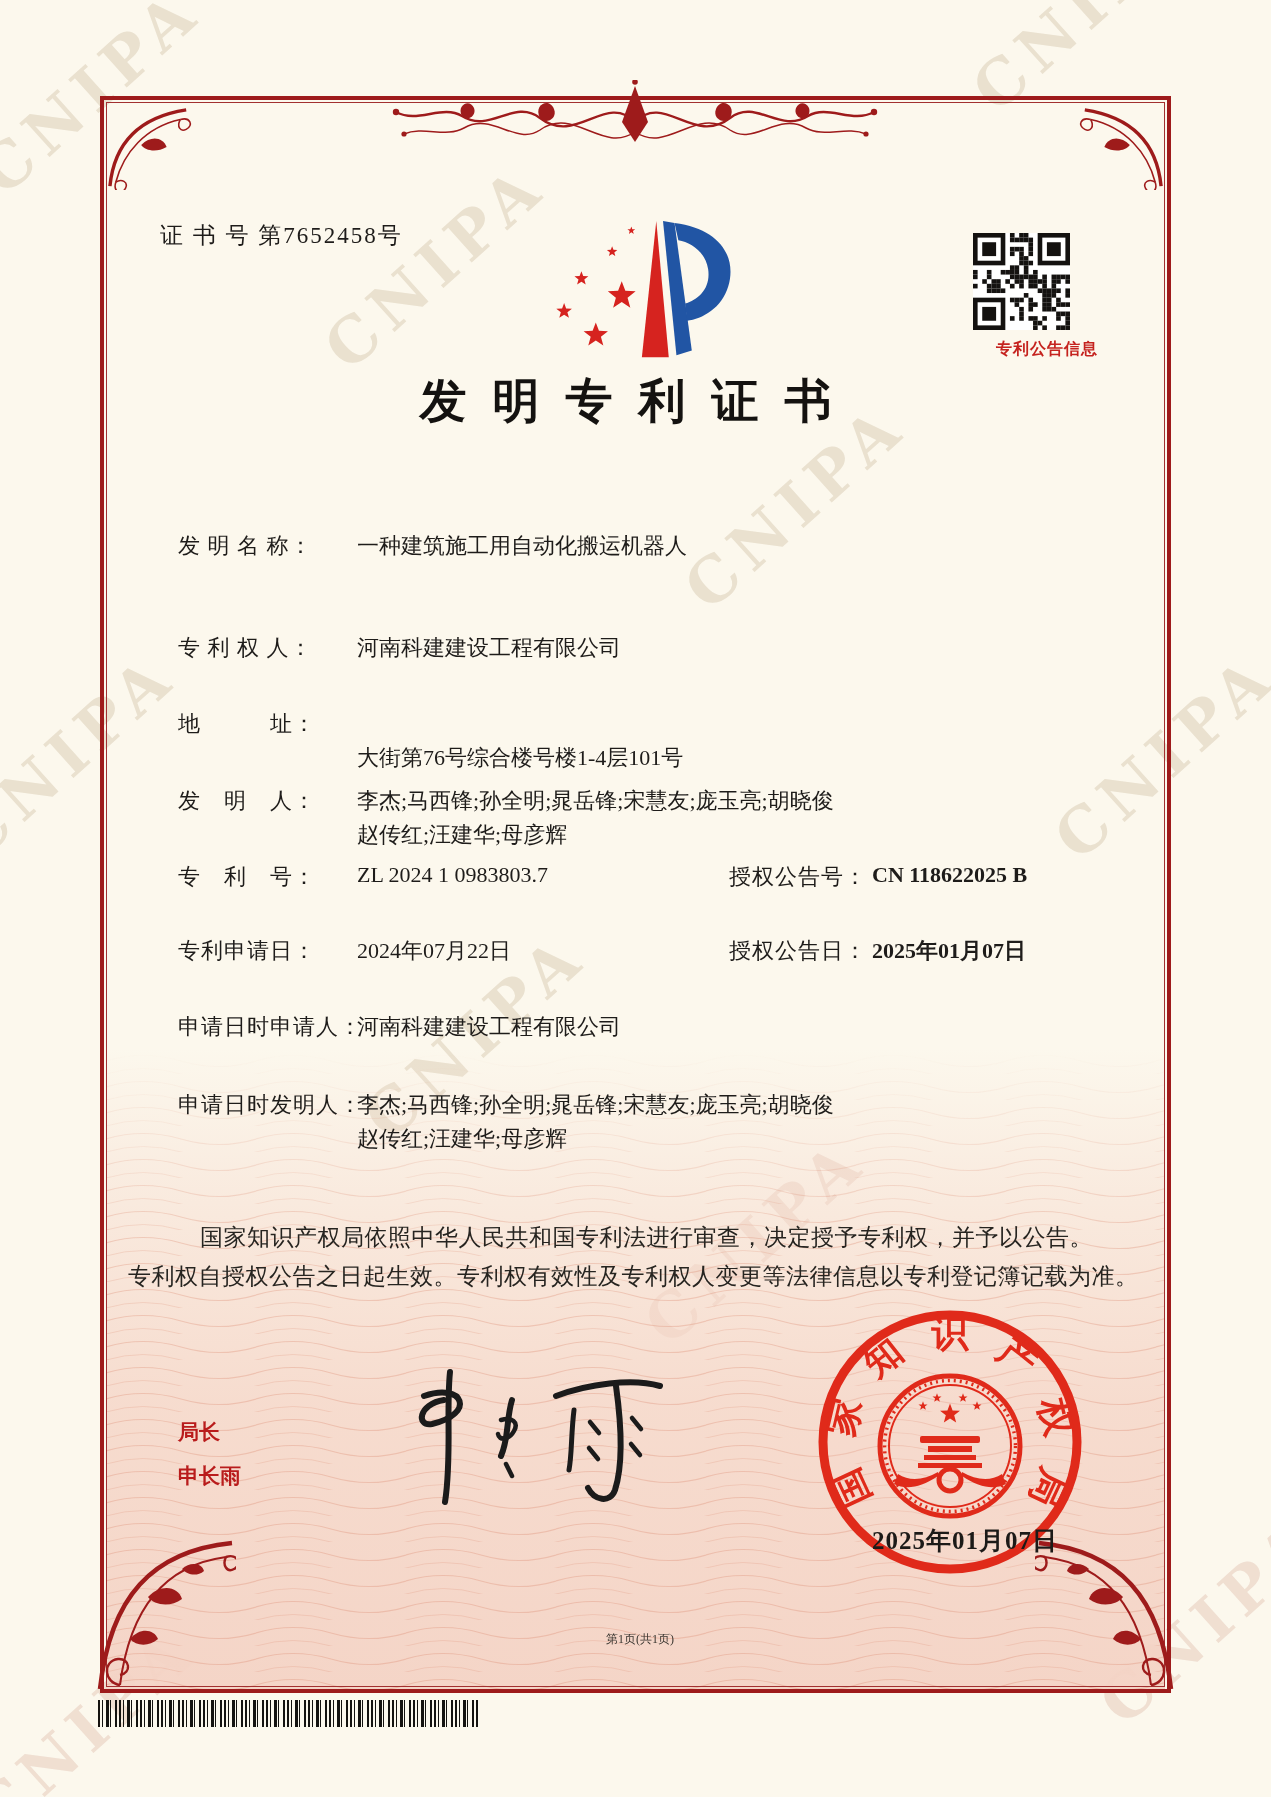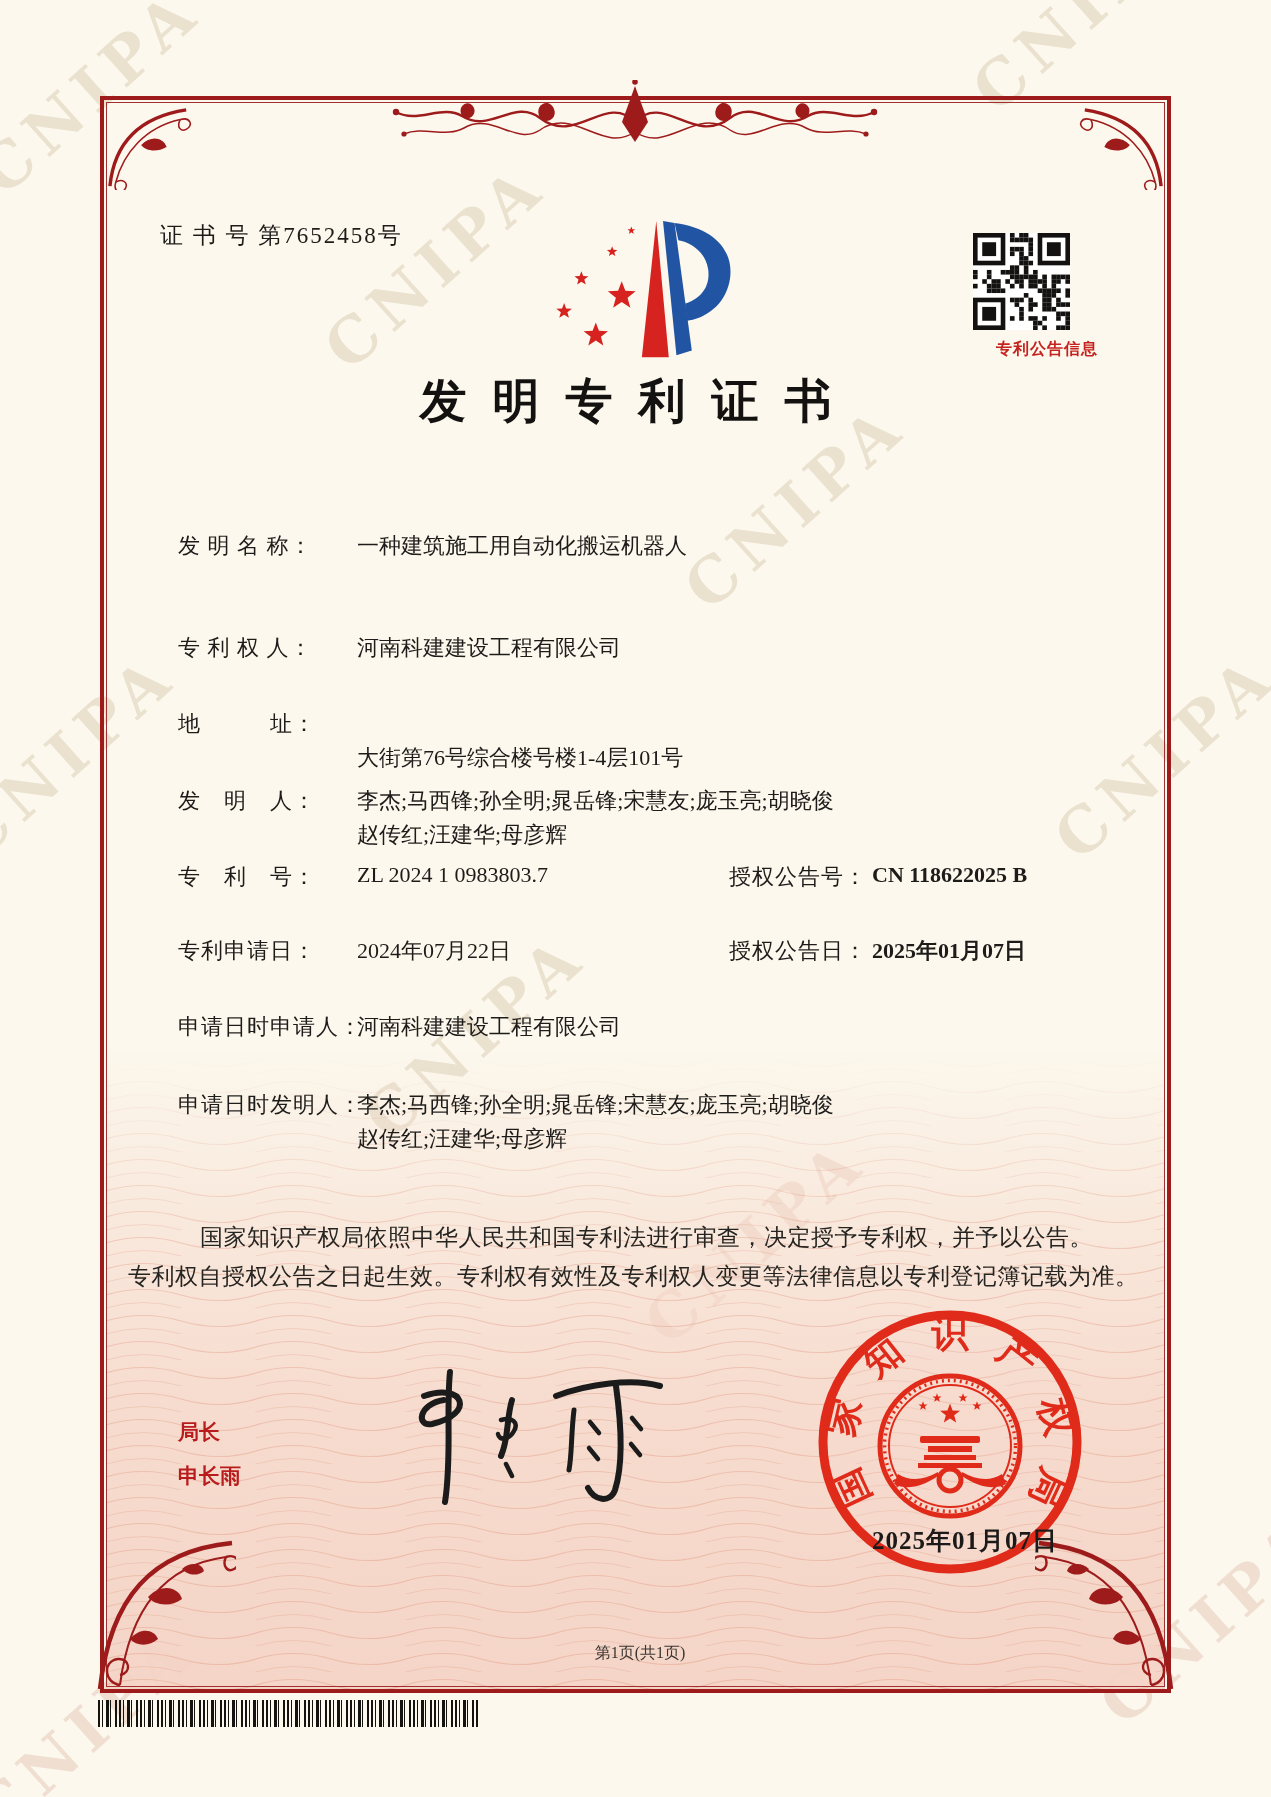--- a/index.html
+++ b/index.html
@@ -44,21 +44,21 @@
   
   .signoff{position:absolute;left:178px;font-family:"Liberation Sans","DejaVu Sans",sans-serif;
     font-size:21px;font-weight:bold;color:#b91c1c;}
   .sig-svg{position:absolute;left:388px;top:1362px;width:300px;height:160px;}
   
   .seal{position:absolute;left:812px;top:1304px;width:276px;height:276px;}
   .seal-date{position:absolute;left:845px;top:1524px;width:240px;text-align:center;
     font-size:25px;font-weight:bold;color:#1c1a18;letter-spacing:1px;}
   
   .page-info{position:absolute;left:500px;top:1631px;width:280px;text-align:center;
-    font-size:16px;color:#3a3630;margin-top:12px;}
+    font-size:12px;color:#3a3630;}
   .barcode{position:absolute;left:98px;top:1700px;width:382px;height:27px;
     background:repeating-linear-gradient(90deg,
       #151310 0 2px,transparent 2px 4px,#151310 4px 5px,transparent 5px 8px,
       #151310 8px 11px,transparent 11px 12px,#151310 12px 13px,transparent 13px 17px,
       #151310 17px 19px,transparent 19px 21px);}
   .orn{position:absolute;pointer-events:none;}
 </style>
 </head>
 <body>
 

